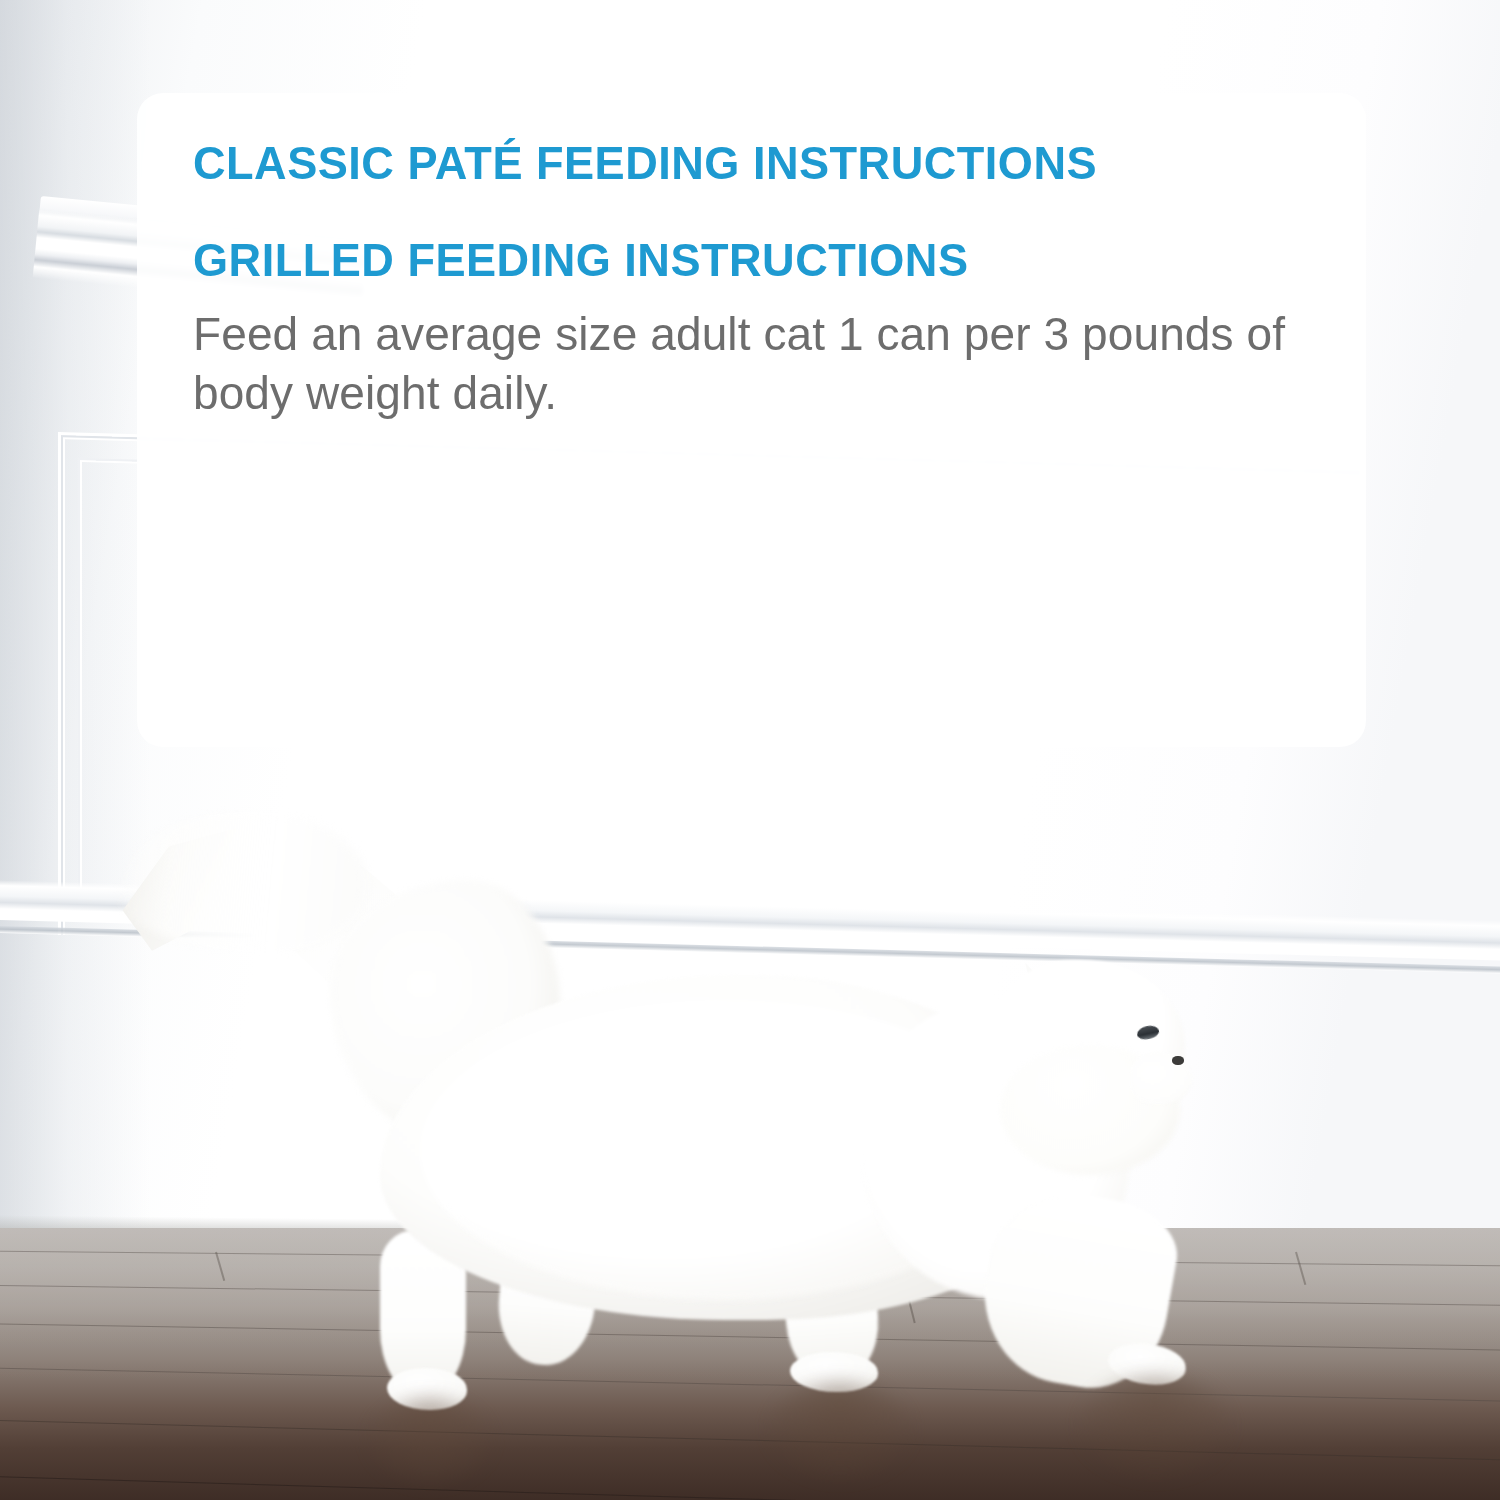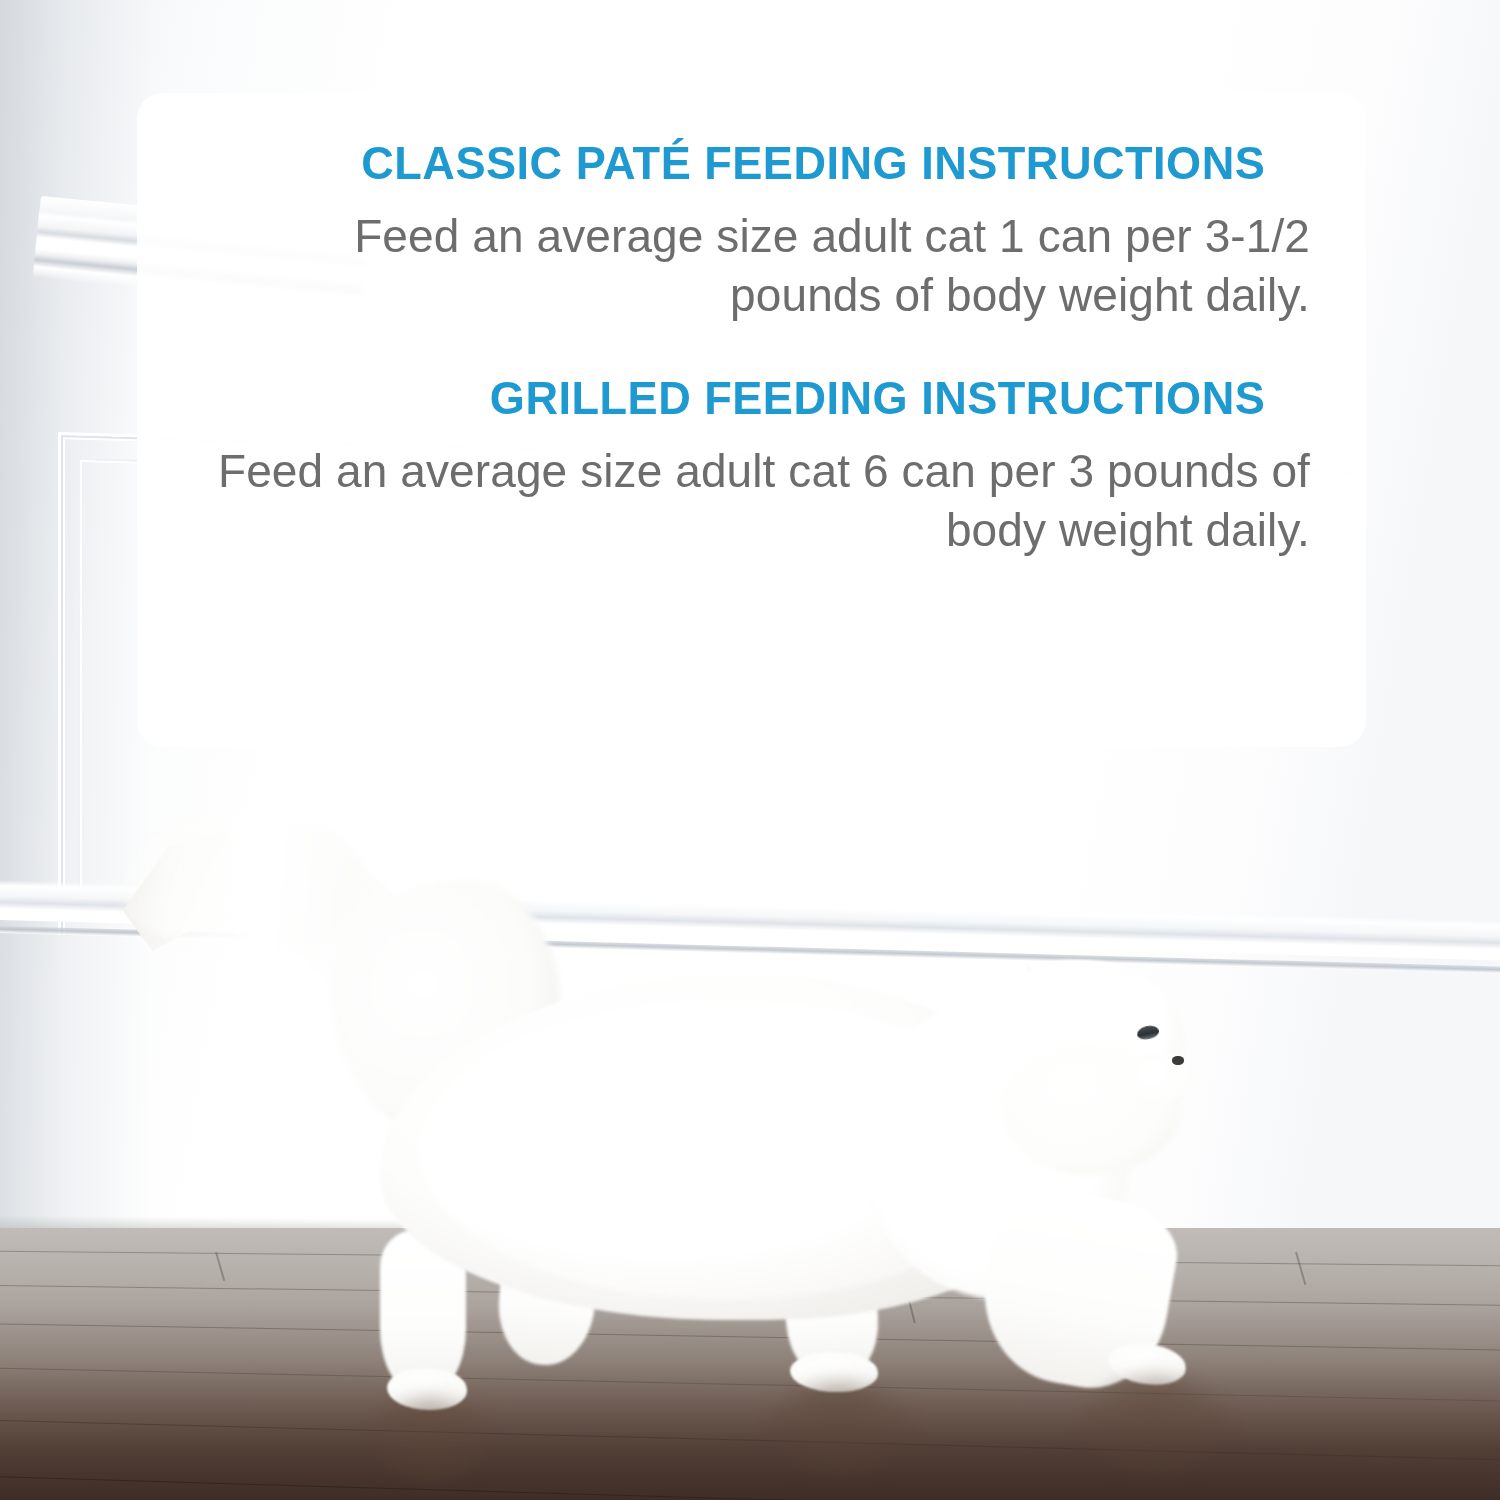--- a/index.html
+++ b/index.html
@@ -311,21 +311,20 @@
     position: absolute;
     left: 137px;
     top: 93px;
     width: 1229px;
     height: 654px;
     background: rgba(255,255,255,.90);
     border-radius: 26px;
     box-sizing: border-box;
     padding: 45px 56px 40px 56px;
     backdrop-filter: blur(2px);
-    text-align: right;
   }
 
   .heading {
     color: #1e9ad1;
     font-weight: 700;
     font-size: 47px;
     letter-spacing: .5px;
     line-height: 1.05;
     margin: 0;
     font-family: "Liberation Sans", sans-serif;
@@ -404,23 +403,22 @@
   <div class="paw paw-b"></div>
   <div class="paw paw-c"></div>
   <div class="refl refl-a"></div>
   <div class="refl refl-b"></div>
   <div class="refl refl-c"></div>
 
   <div class="card">
 
     <h1 class="heading">CLASSIC PATÉ FEEDING INSTRUCTIONS</h1>
 
-    <p class="body-lg">Feed an average size adult cat 1 can per 3-1/2 pounds of body weight daily.</p>
 
 
     <div class="gap-block"></div>
 
     <h1 class="heading">GRILLED FEEDING INSTRUCTIONS</h1>
 
-    <p class="body-lg">Feed an average size adult cat 6 can per 3 pounds of body weight daily.</p>
+    <p class="body-lg">Feed an average size adult cat 1 can per 3 pounds of body weight daily.</p>
 
   </div>
 </div>
 
 </body></html>

